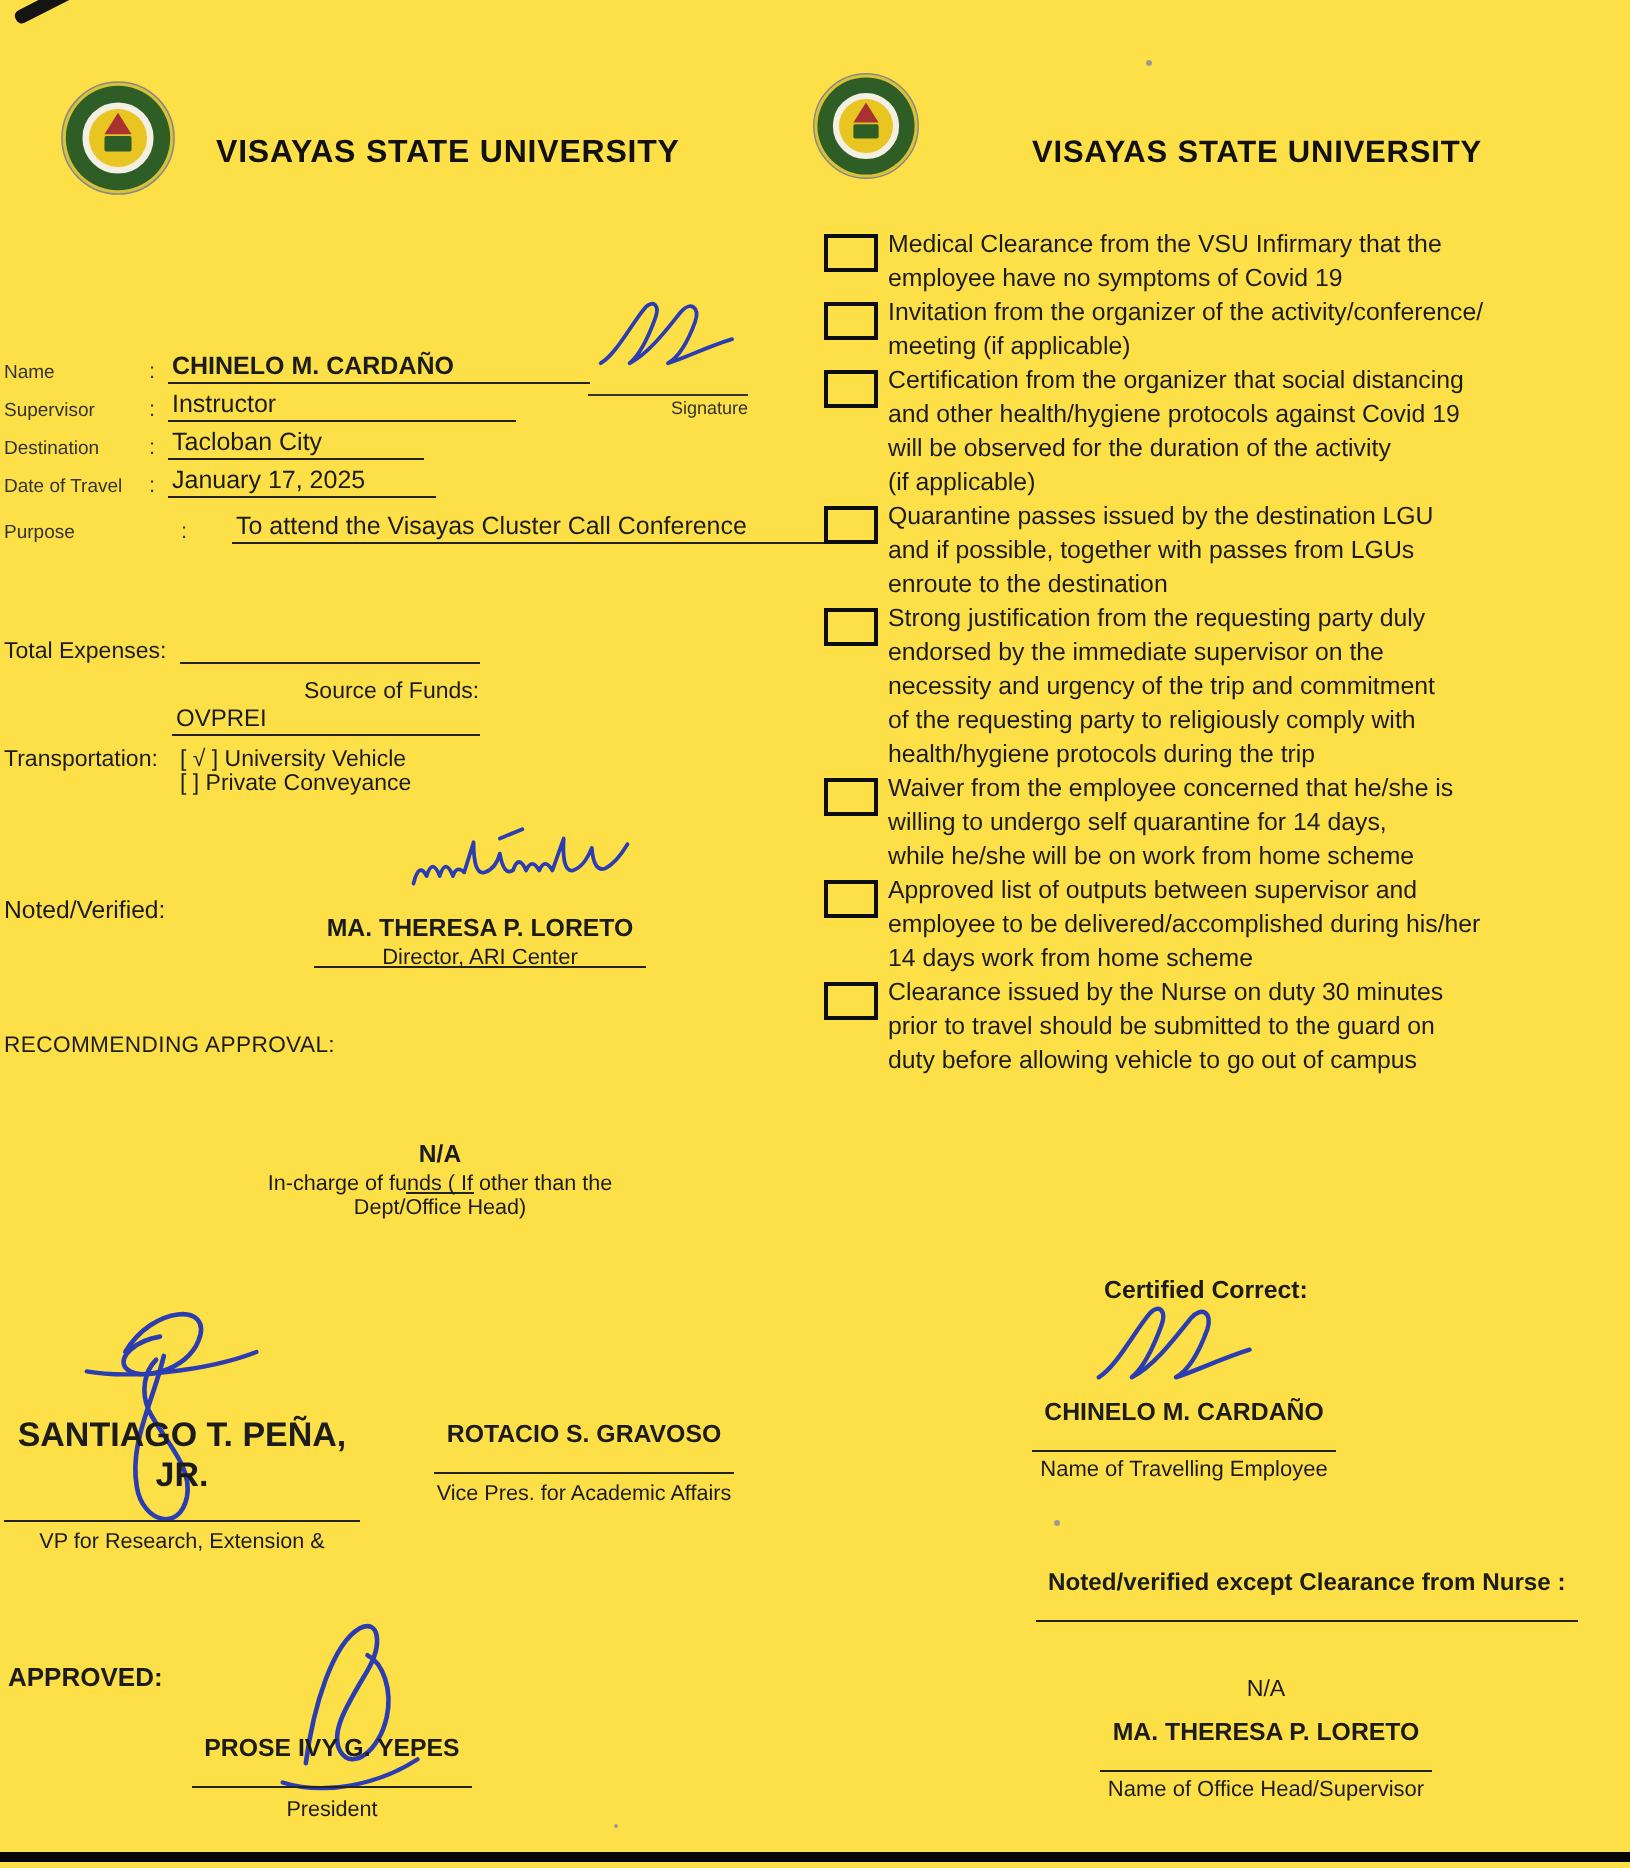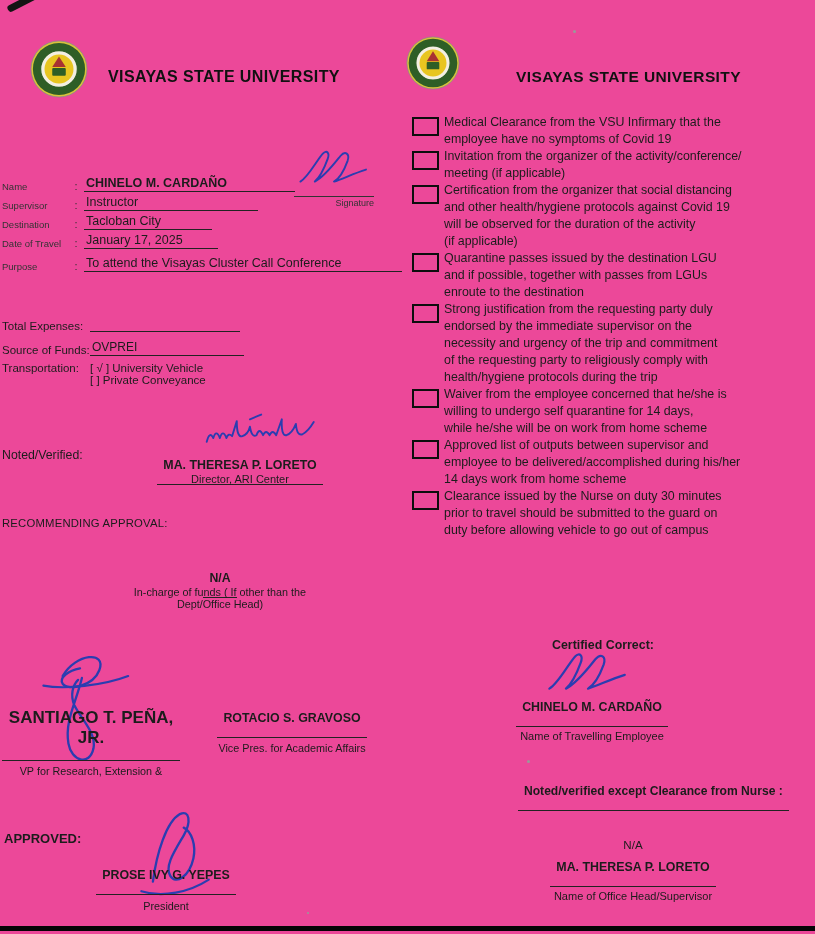--- a/index.html
+++ b/index.html
@@ -1,18 +1,18 @@
 <!DOCTYPE html>
 <html><head>
 <meta charset="utf-8">
 <style>
   html,body{margin:0;padding:0;background:#e9e9e9;}
   #page{
     position:relative;width:815px;height:934px;overflow:hidden;
-    background:#ec4899;color:#1c1c1c;
+    background:#fde047;color:#1c1c1c;
     font-family:"Liberation Sans",sans-serif;
   }
   .abs{position:absolute;}
   .b{font-weight:bold;}
   .center{text-align:center;}
   .pre{white-space:pre-line;}
   .hdr{font-weight:bold;font-size:16px;letter-spacing:.4px;color:#111;}
   .ul2{border-bottom:1.4px solid #222;padding:0 6px 12px 6px;display:inline-block;}
   
   .fieldrow{display:flex;align-items:flex-end;height:19px;}
@@ -74,40 +74,40 @@
     <div class="fieldrow">
       <span class="flabel">Destination</span>
       <span class="fcolon">:</span>
       <span class="fval wv2">Tacloban City</span>
     </div>
     <div class="fieldrow">
       <span class="flabel">Date of Travel</span>
       <span class="fcolon">:</span>
       <span class="fval wv3">January 17, 2025</span>
     </div>
-    <div class="fieldrow" style="margin-top:4px;">
+    <div class="fieldrow" style="margin-top:4px;gap:16px;">
       <span class="flabel">Purpose</span>
       <span class="fcolon">:</span>
       <span class="fval wv4">To attend the Visayas Cluster Call Conference</span>
     </div>
   </div>
 
   <div class="abs" style="left:294px;top:144px;width:80px;">
     <svg class="sig" width="80" height="48" viewBox="0 0 100 50">
       <path stroke-width="2.4" d="M8 42 C18 36 28 16 36 7 C41 2 45 6 42 14 C38 25 32 37 26 42 C38 36 50 20 58 10 C64 3 70 7 67 16 C63 27 57 38 50 42 C60 39 74 32 90 27"></path>
     </svg>
     <div style="border-top:1.2px solid #333;font-size:9px;text-align:right;padding-top:1px;color:#333;">Signature</div>
   </div>
 
   <div class="abs" style="left:2px;top:318px;">
     <div class="exprow">
       <span class="elabel">Total Expenses:</span>
       <span class="blankline"></span>
     </div>
-    <div class="exprow" style="margin-top:8px;">
+    <div class="exprow" style="margin-top:8px;flex-direction:column;">
       <span class="elabel">Source of Funds:</span>
       <span class="fval" style="min-width:148px;font-size:12px;">OVPREI</span>
     </div>
     <div class="exprow" style="margin-top:6px;">
       <span class="elabel">Transportation:</span>
       <span class="opt">[ √ ] University Vehicle</span>
     </div>
     <div class="exprow">
       <span class="elabel"></span>
       <span class="opt">[  ] Private Conveyance</span>

